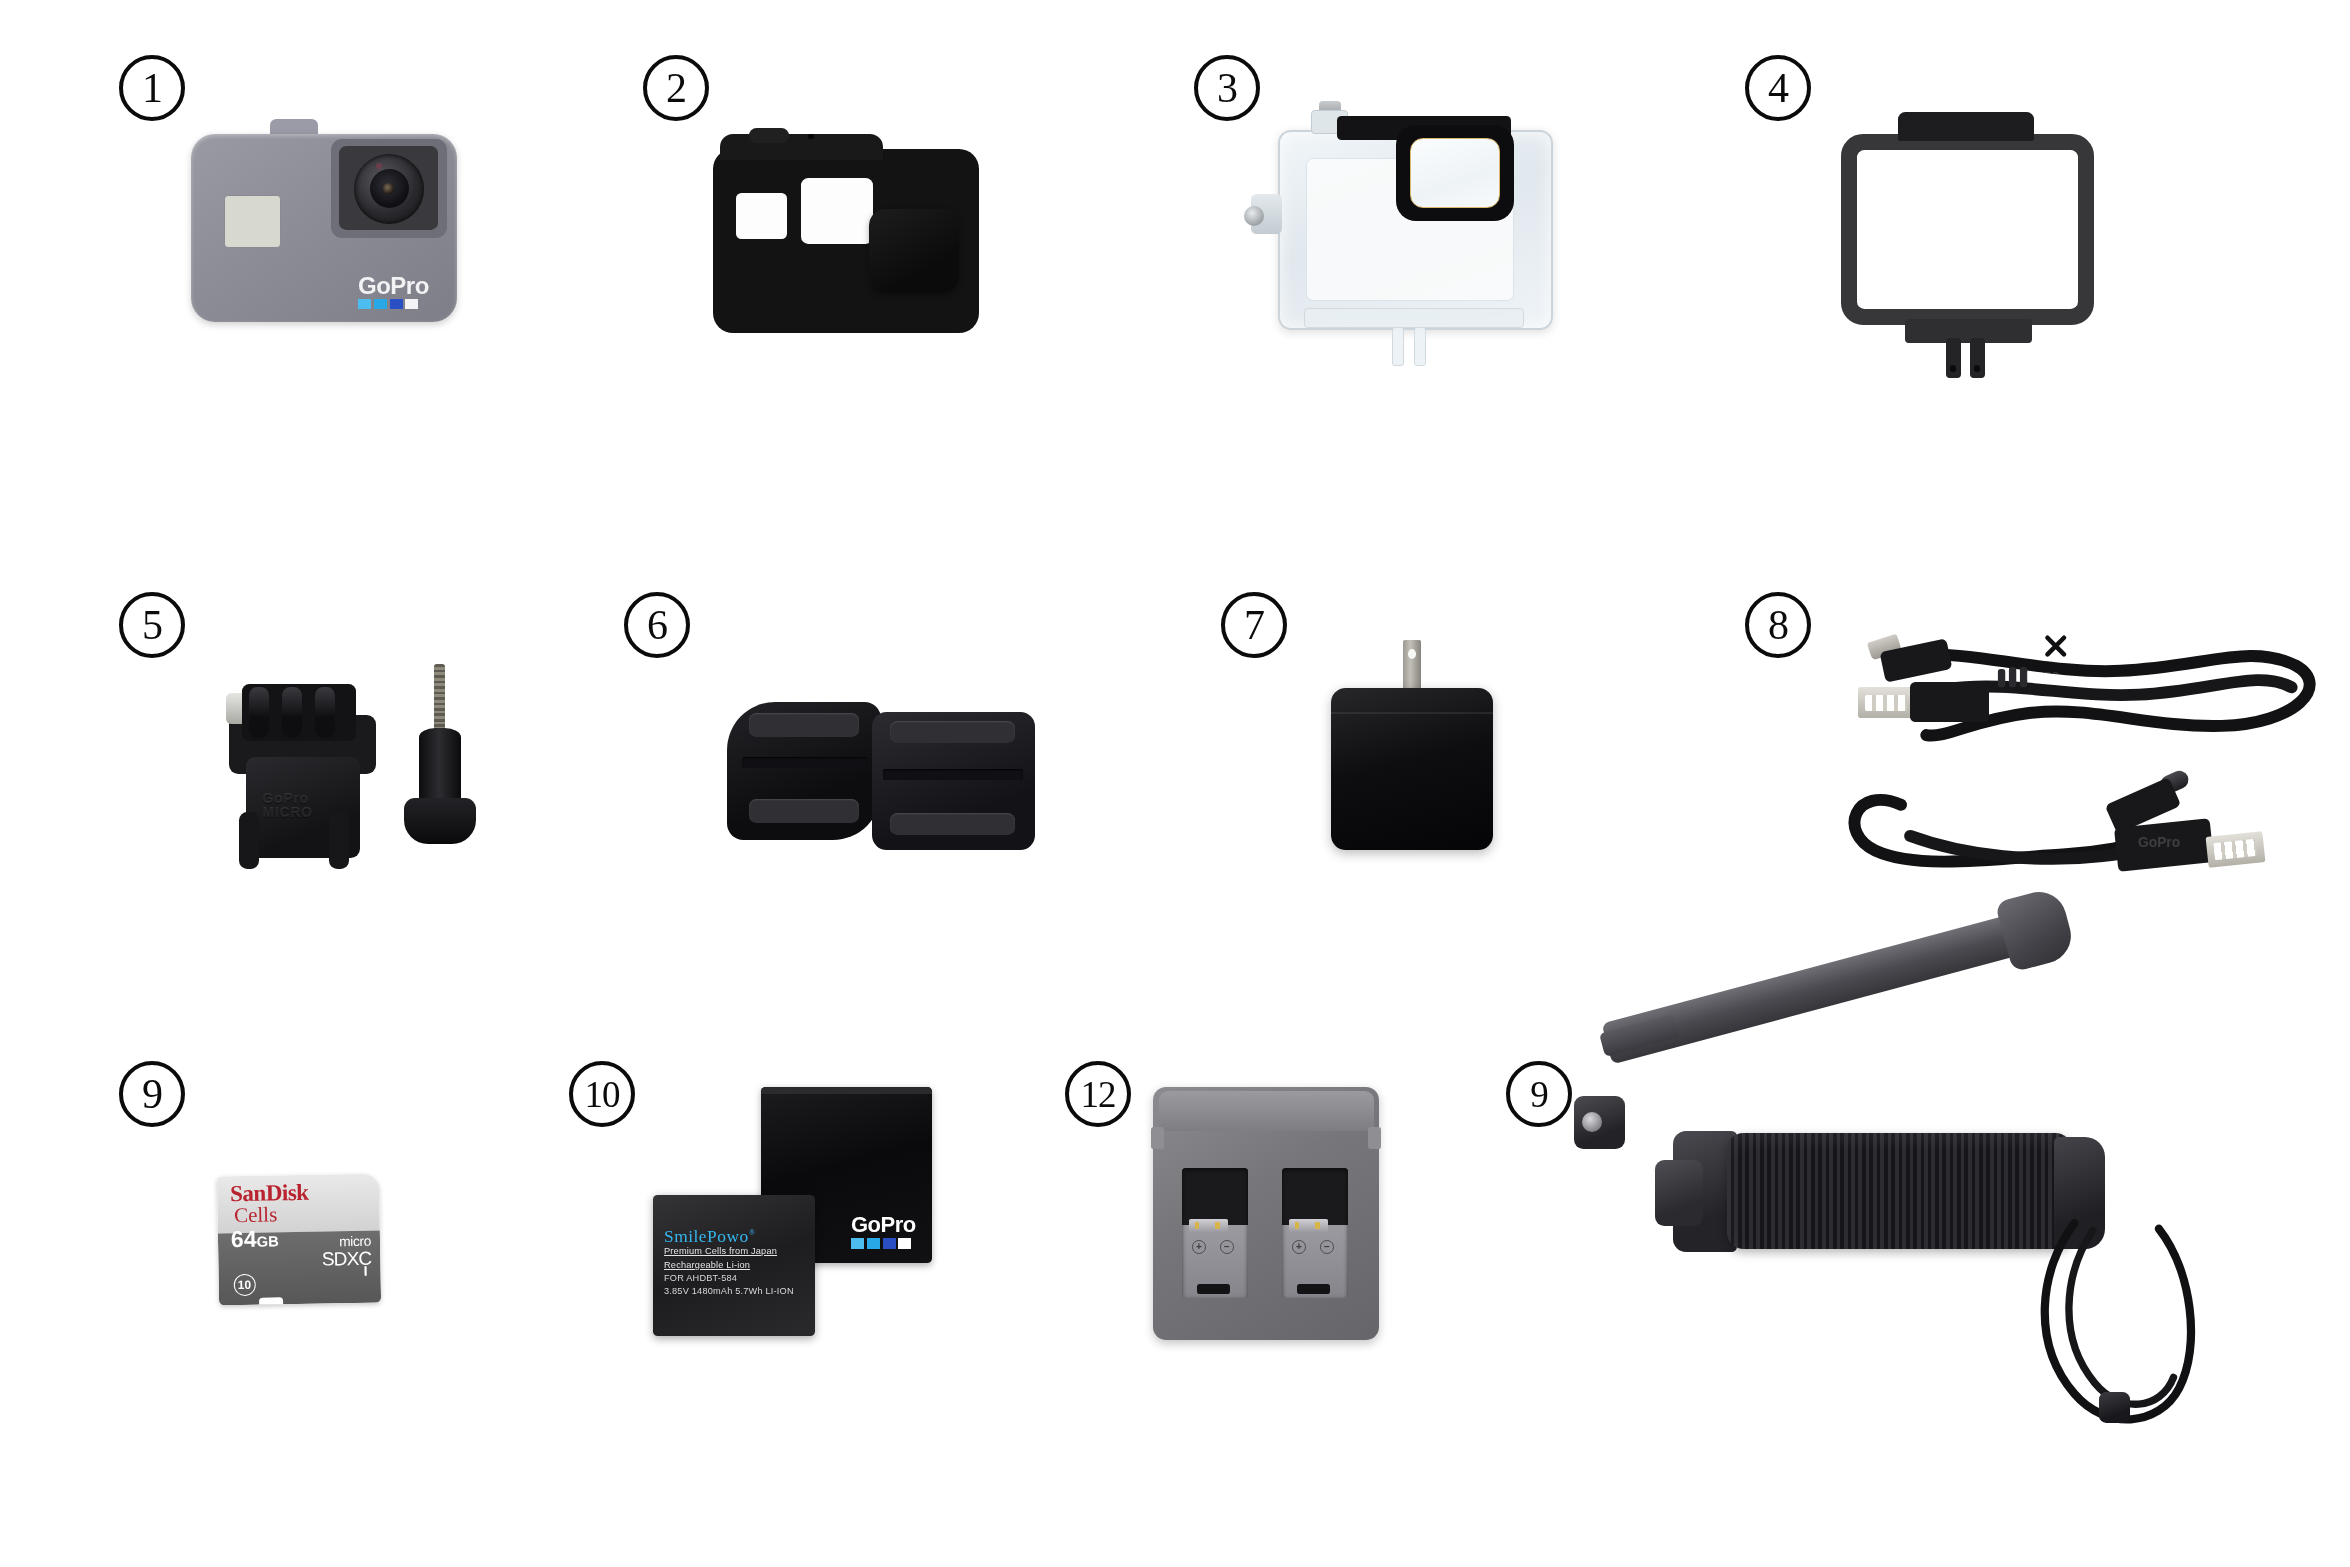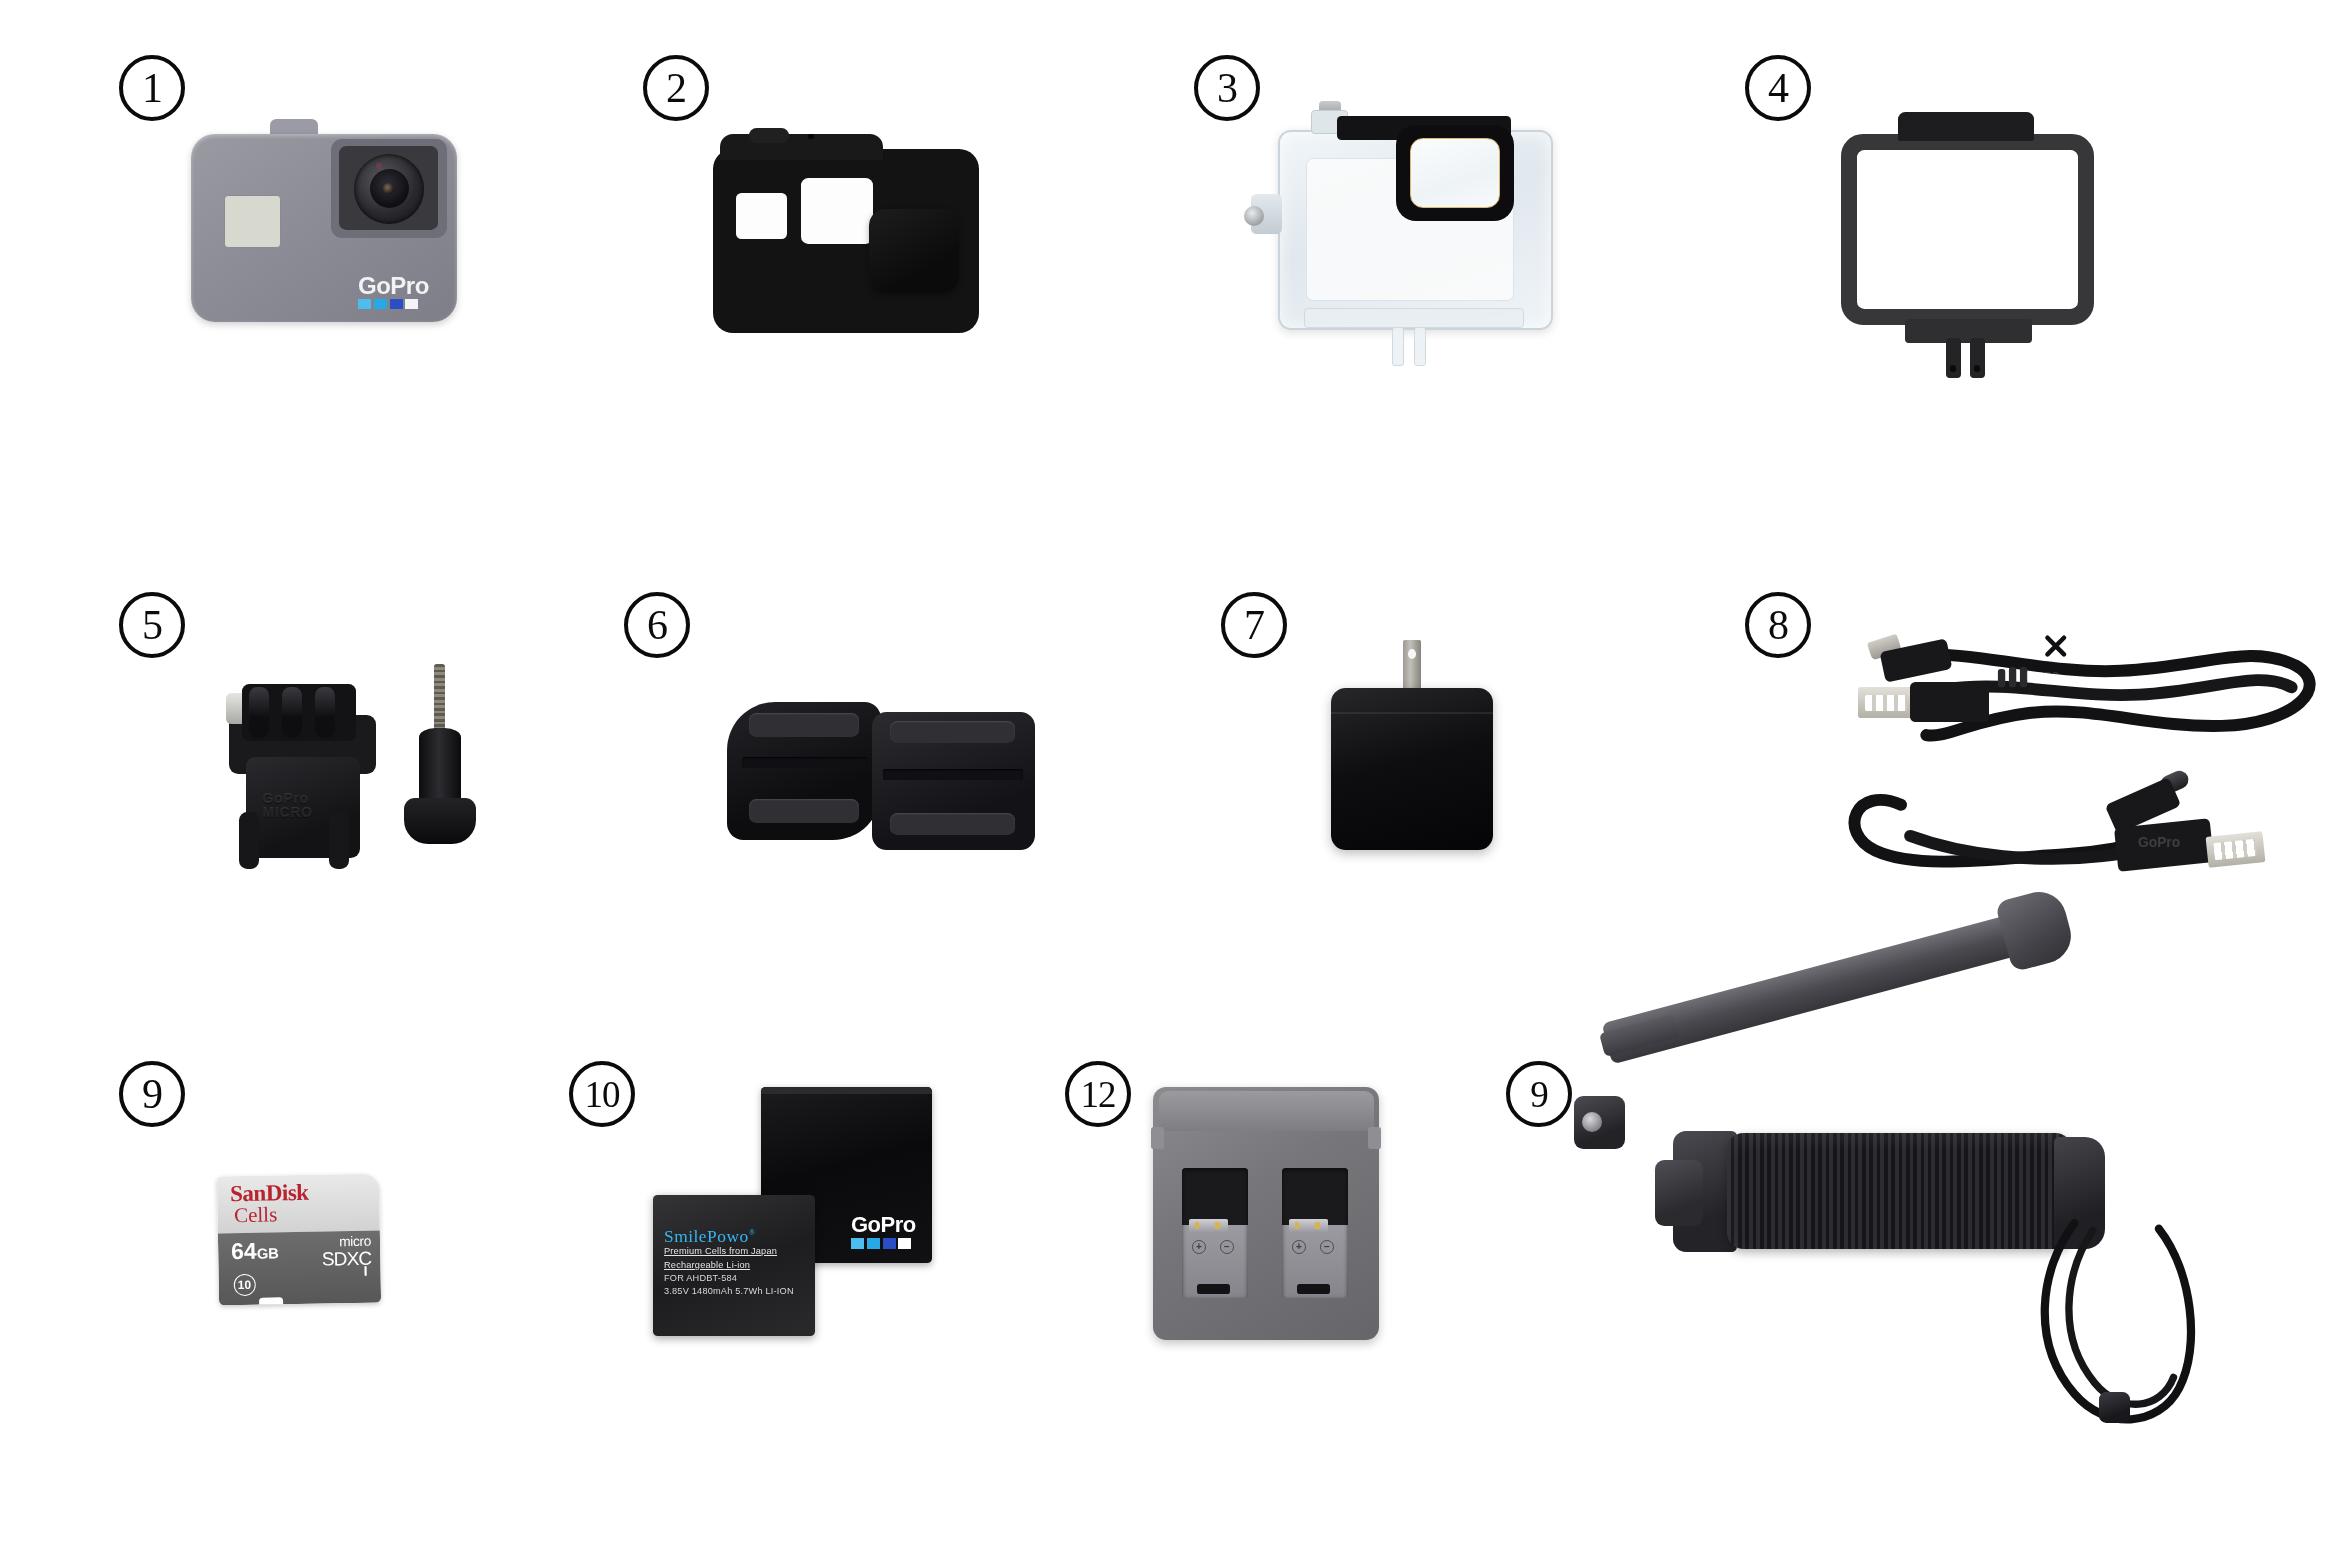--- a/index.html
+++ b/index.html
@@ -545,21 +545,21 @@
     position: absolute;
     left: 16.5px; top: 29px;
     font-family: "Liberation Serif", serif;
     font-size: 21px;
     color: #b8232f;
     font-style: normal;
     line-height: 1;
   }
   .sd-cap {
     position: absolute;
-    left: 13px; top: 64px;
+    left: 13px; top: 52px;
     font-family: "Liberation Sans", sans-serif;
     font-size: 23px;
     font-weight: bold;
     color: #ffffff;
     line-height: 1;
   }
   .sd-cap small { font-size: 14.7px; }
   .sd-micro {
     position: absolute;
     right: 9.2px; top: 61px;

